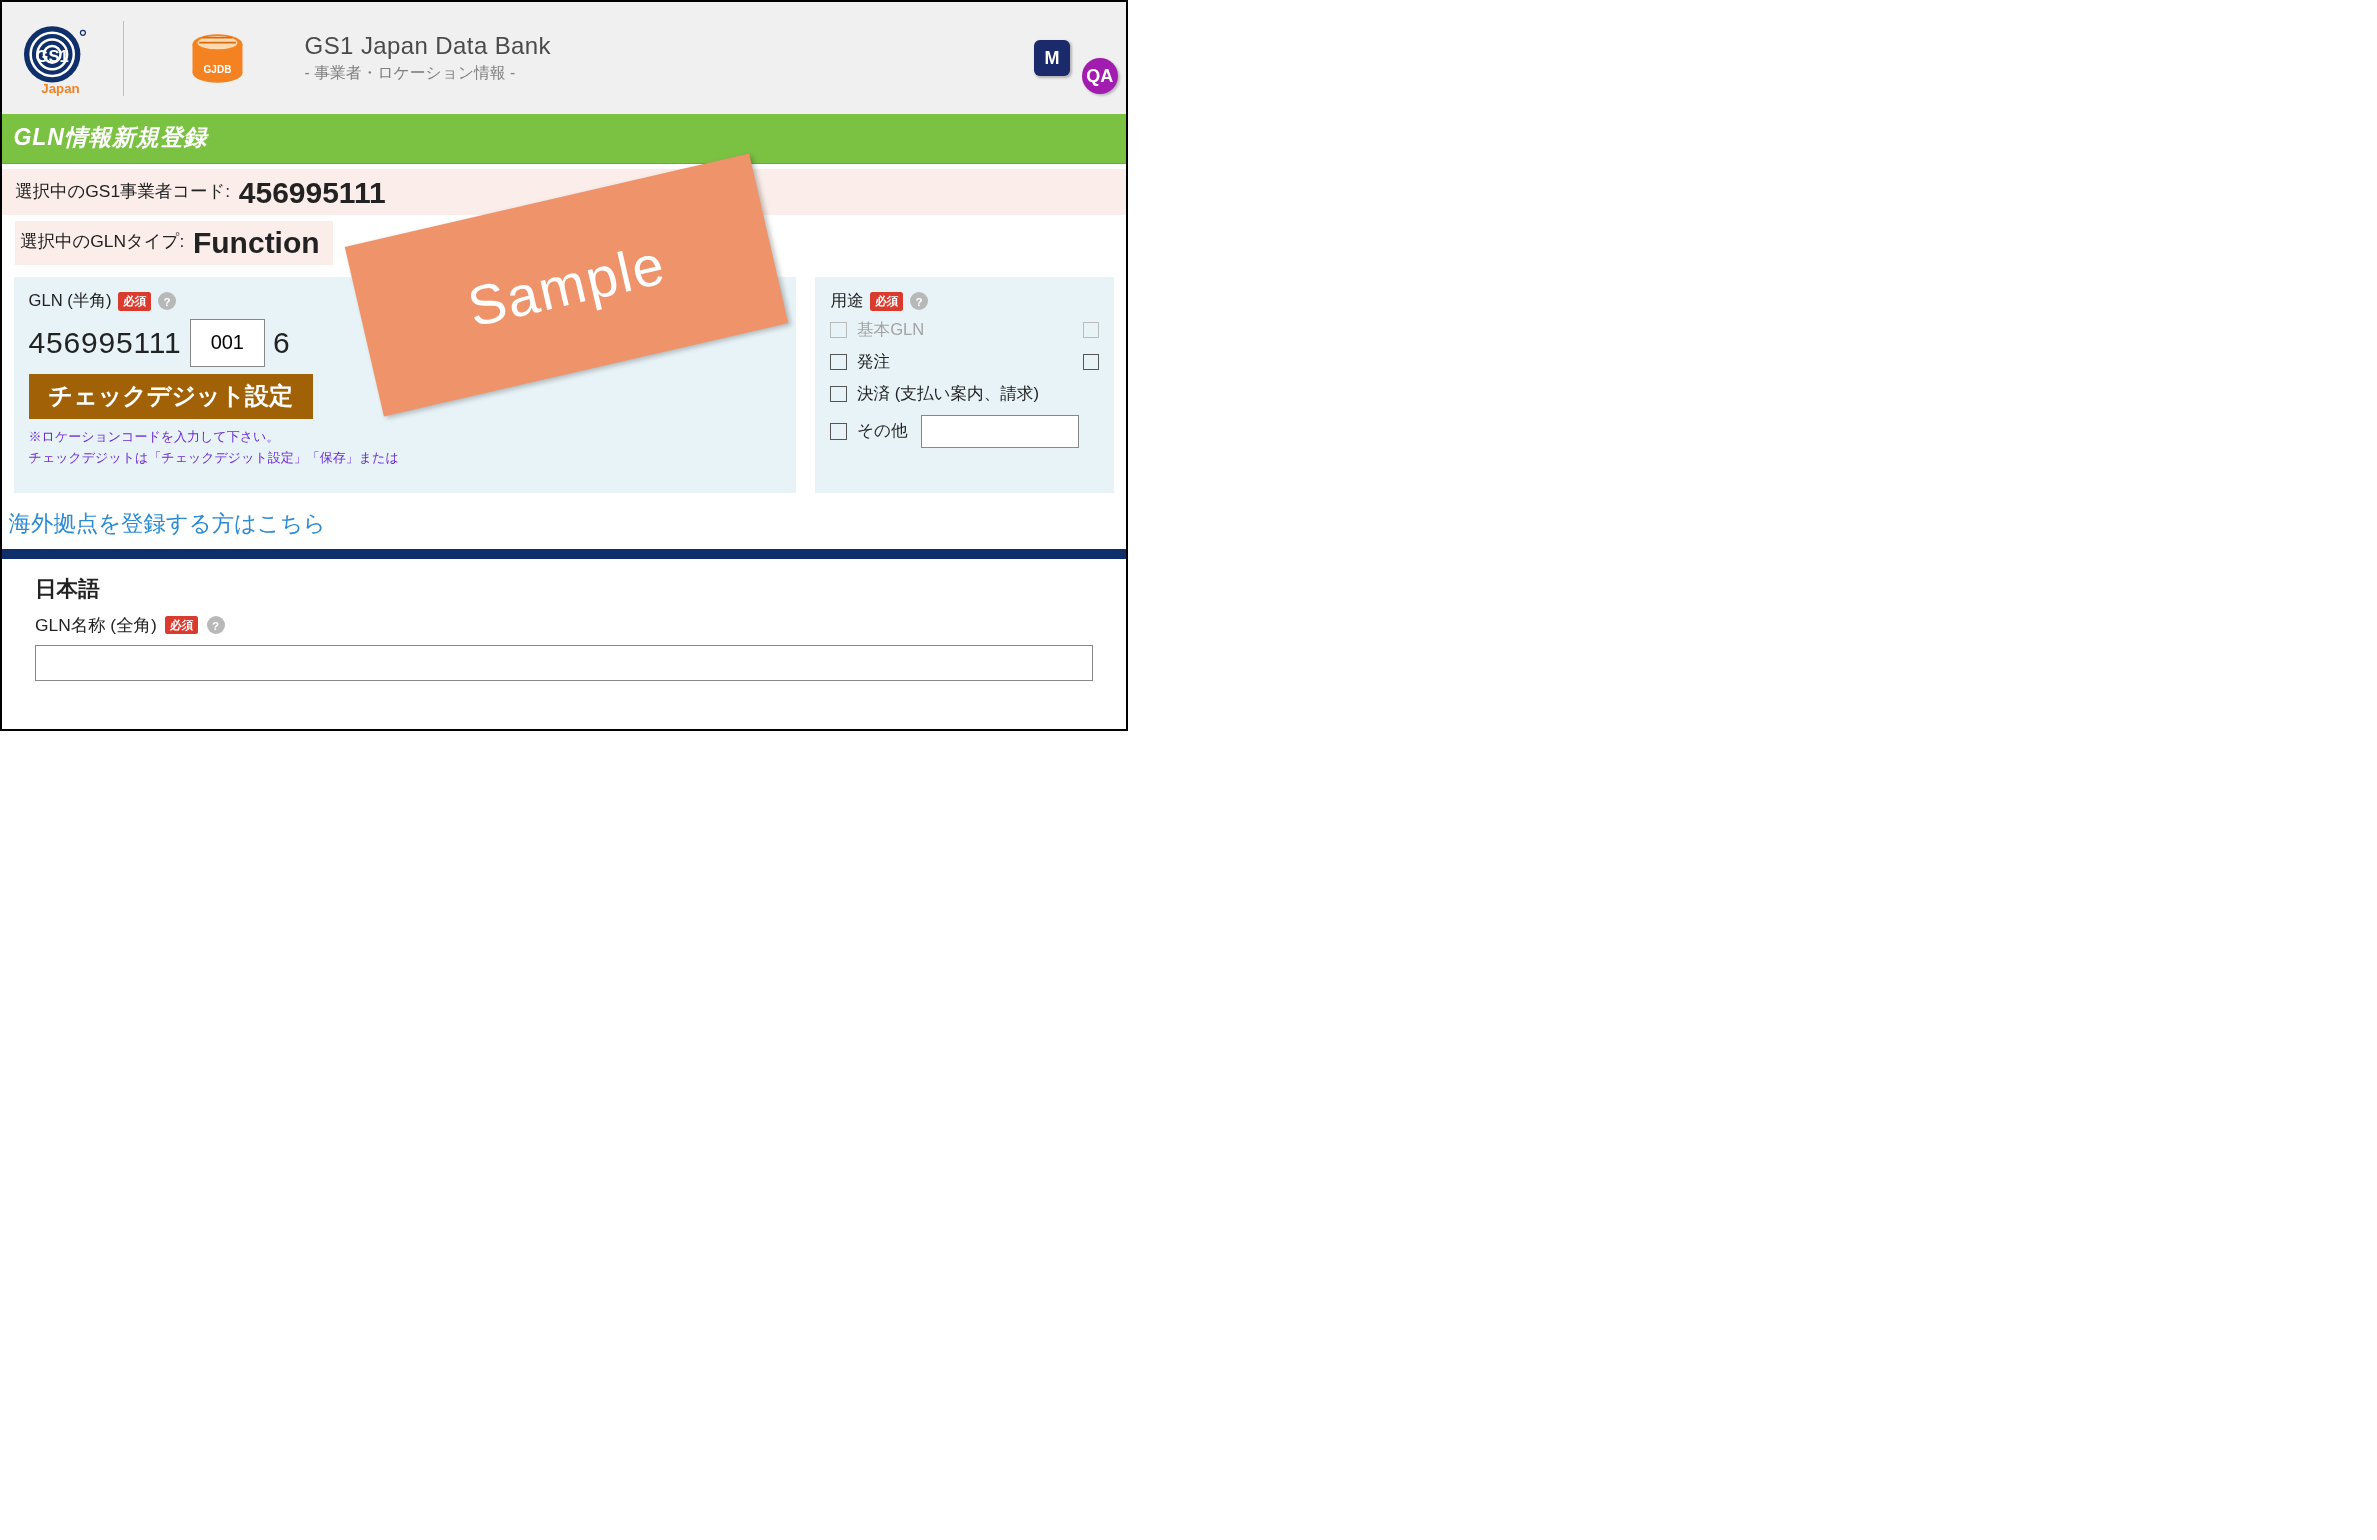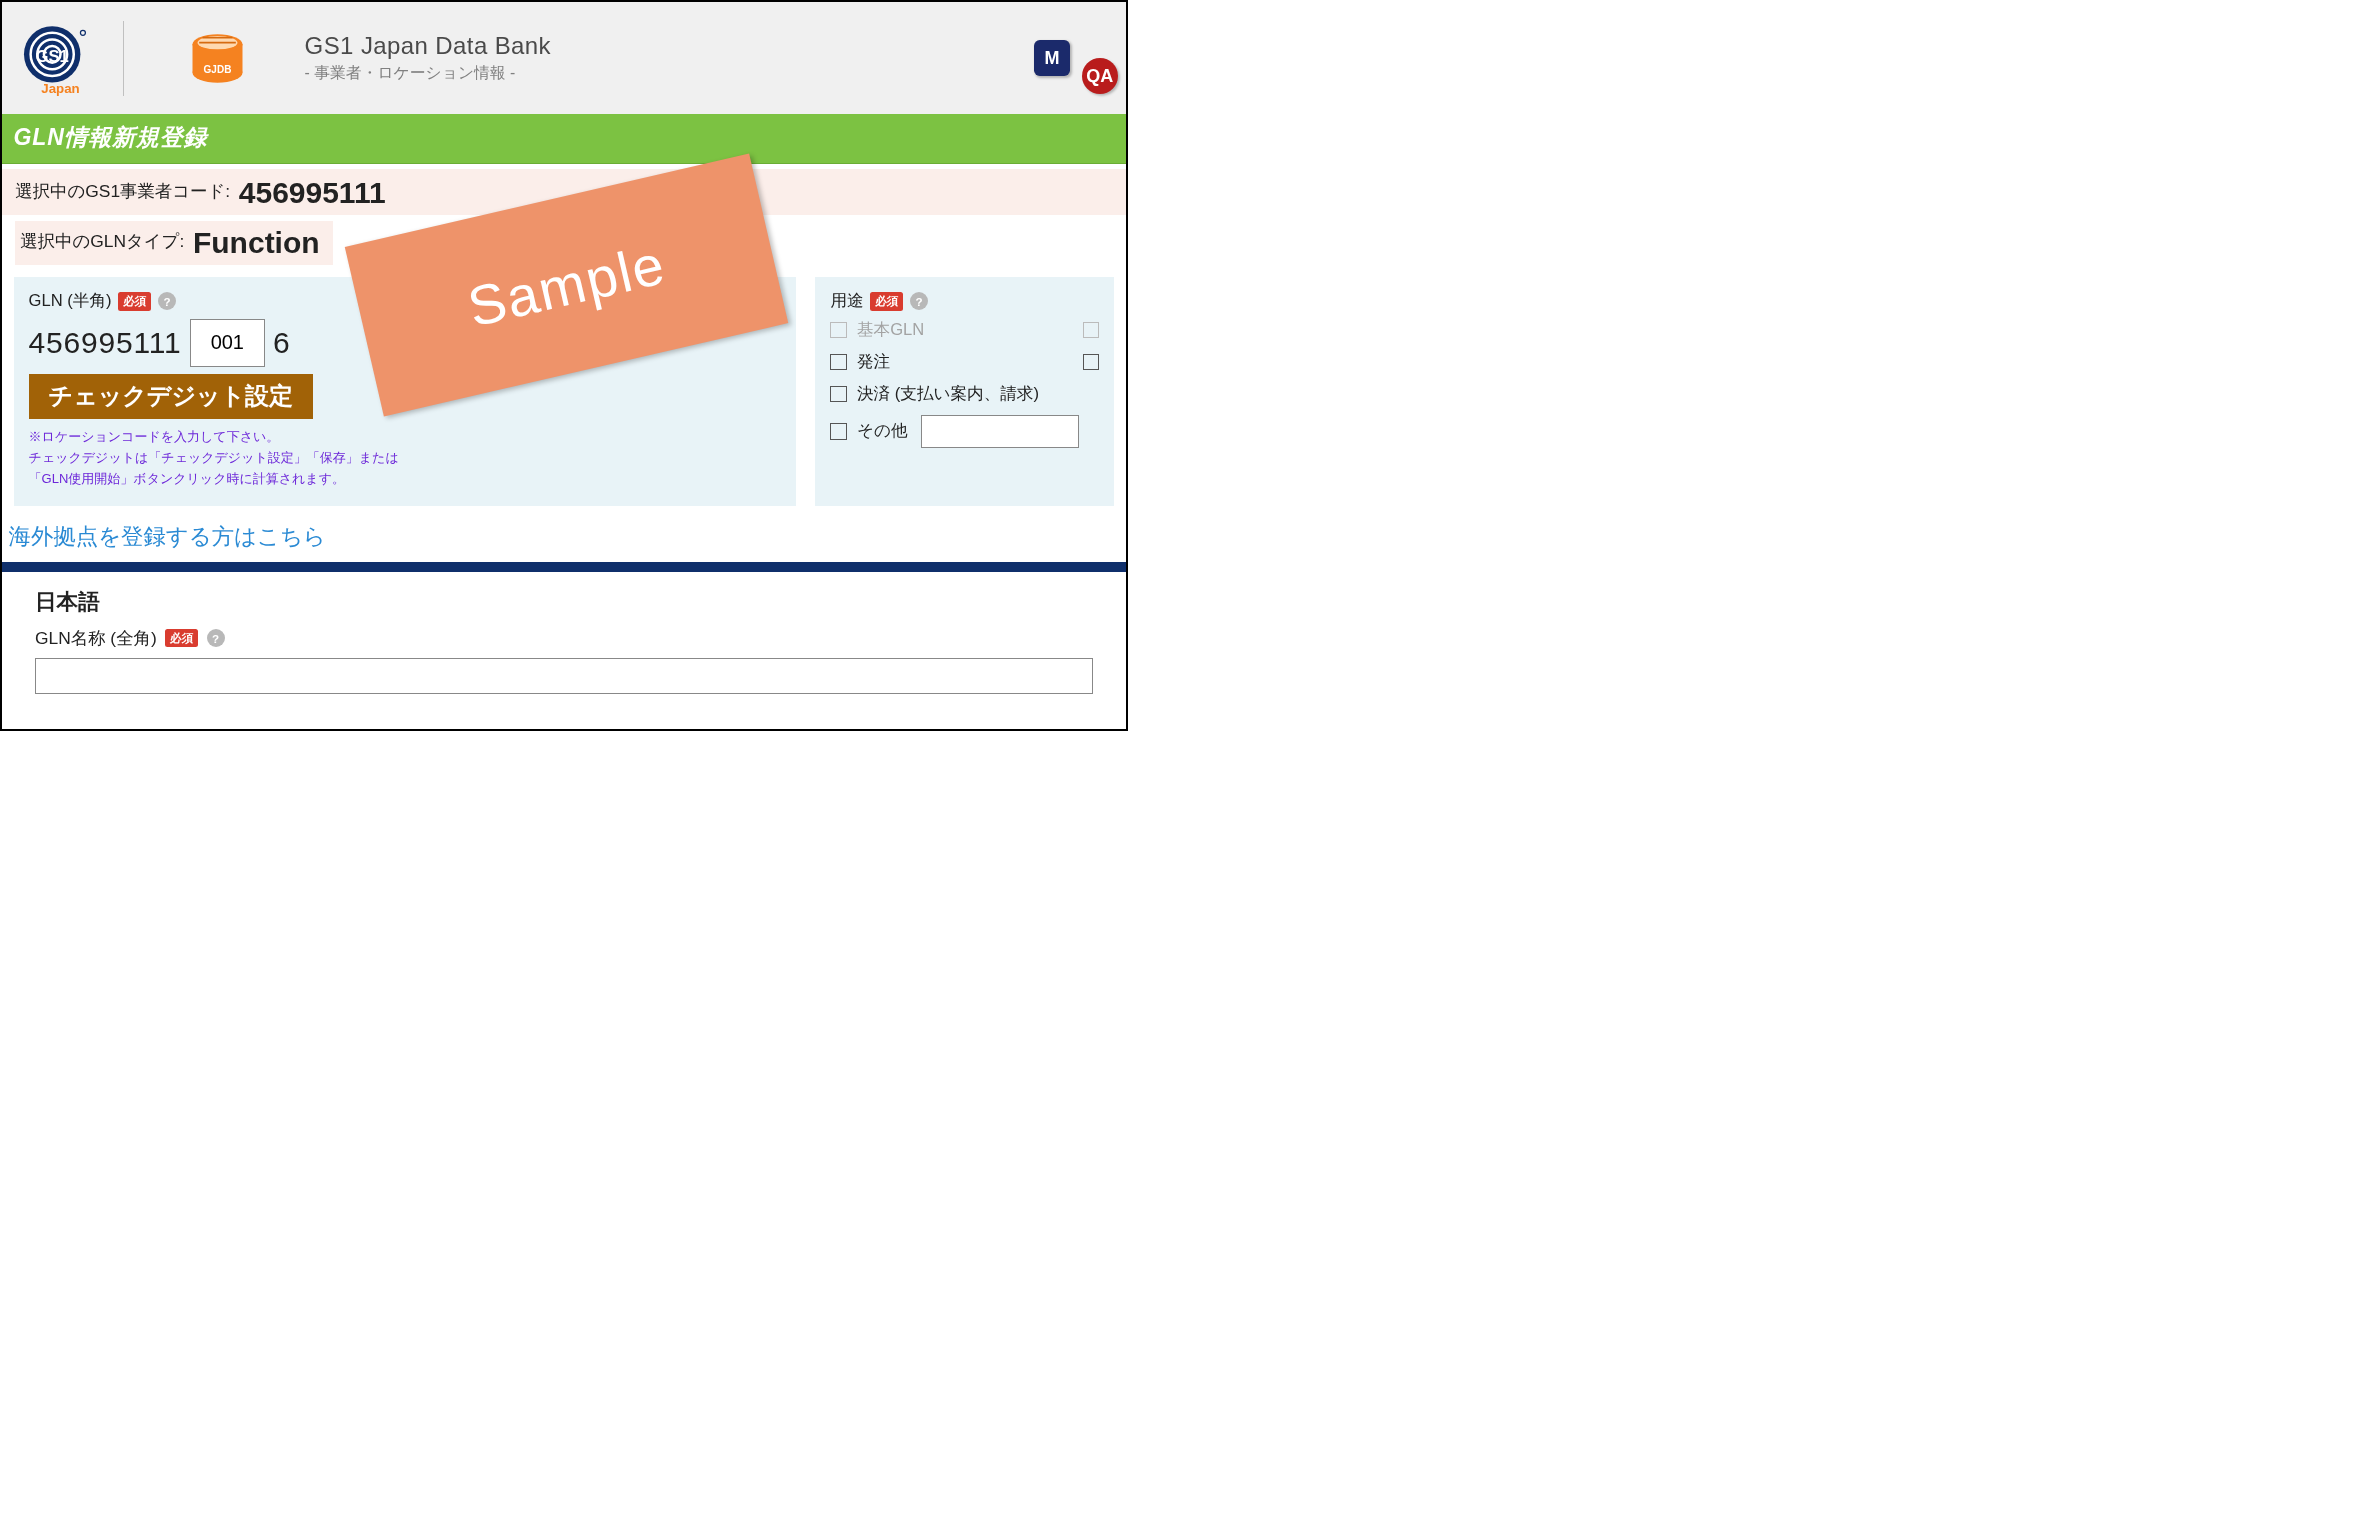--- a/index.html
+++ b/index.html
@@ -57,21 +57,21 @@
     align-items: center;
   }
   .icon-m, .icon-qa {
     width: 36px; height: 36px;
     border-radius: 5.8px;
     display: flex; align-items: center; justify-content: center;
     color: #fff; font-weight: bold; font-size: 18px;
     box-shadow: 1.7px 1.7px 2.5px rgba(0,0,0,.25);
   }
   .icon-m { background: #1b2a6b; }
-  .icon-qa { background: #b91c1c; border-radius: 50%; margin-top: 36px; }
+  .icon-qa { background: #a21caf; border-radius: 50%; margin-top: 36px; }
 
   
   .titlebar {
     background: #7cc242;
     color: #fff;
     font-size: 23px;
     font-weight: bold;
     font-style: italic;
     padding: 8.3px 11.6px 10px 11.6px;
     letter-spacing: 0.8px;
@@ -332,21 +332,20 @@
       </div>
       <div class="gln-row">
         <span class="gln-prefix">456995111</span>
         <input class="gln-input" value="001" style="">
         <span class="gln-cd">6</span>
       </div>
       <button class="cd-button">チェックデジット設定</button>
       <div class="hint-text">
         <div>※ロケーションコードを入力して下さい。</div>
         <div>チェックデジットは「チェックデジット設定」「保存」または</div>
-        <div>「GLN使用開始」ボタンクリック時に計算されます。</div>
       </div>
     </div>
 
     <div class="panel panel-right">
       <div class="field-label">
         <span>用途</span>
         <span class="req-badge">必須</span>
         <span class="help-icon">?</span>
       </div>
       <div class="usage-list">

